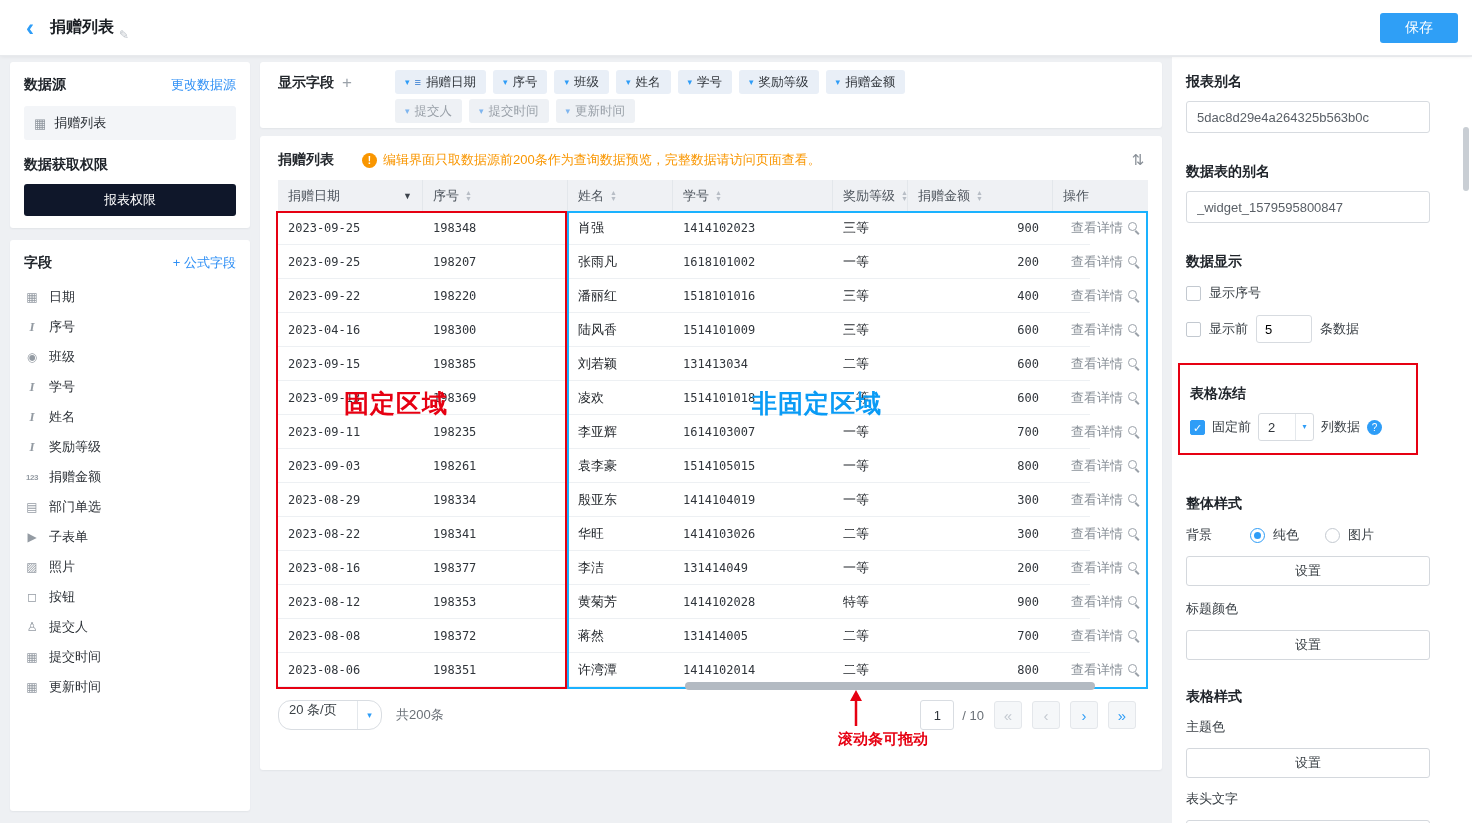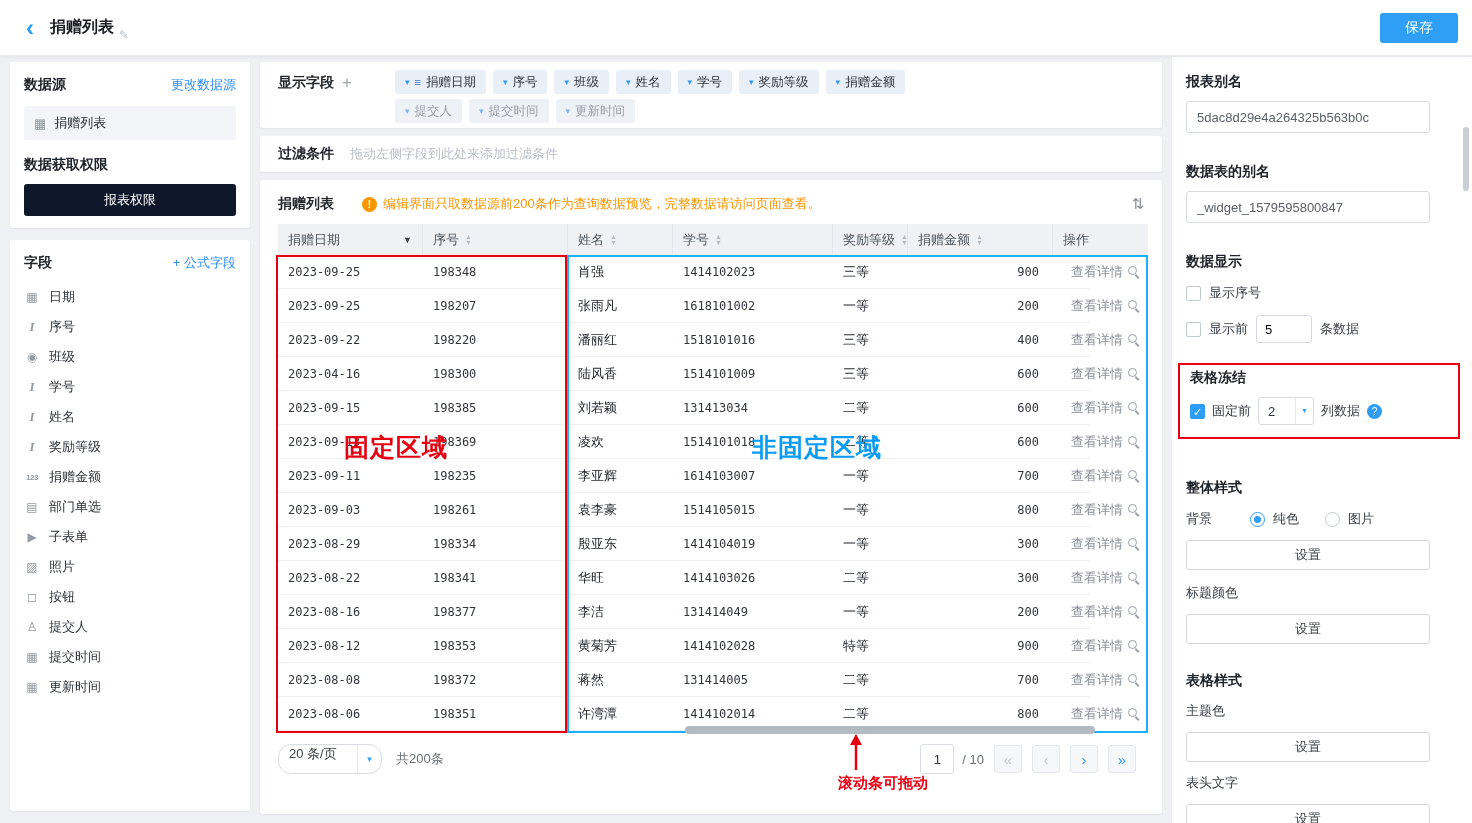--- a/index.html
+++ b/index.html
@@ -110,21 +110,21 @@
 .mt26{margin-top:40px}.mt28{margin-top:28px}.mt30{margin-top:30px}
 .mt8{margin-top:8px}.mt12{margin-top:12px}.mt14{margin-top:14px}
 .rp-row{display:flex;align-items:center;gap:8px;margin-top:13px}
 .cb{width:15px;height:15px;border:1px solid #c3c9d0;border-radius:2px;background:#fff;cursor:pointer;flex:none;position:relative}
 .cb-on{background:#2e9df7;border-color:#2e9df7}
 .cb-on i{position:absolute;left:0;top:0;width:100%;height:100%;color:#fff;font-style:normal;font-size:11px;line-height:14px;text-align:center}
 .rp-label{font-size:13px;color:#3a4046}
 .rp-label.block{display:block}
 .w-bg{width:56px}
 .rp-mini{width:56px;height:28px;border:1px solid #d7dbe0;border-radius:3px;padding:0 8px;font-size:13px;outline:none}
-.freeze-box{border:2px solid #e60012;margin:20px 0 0 -8px;width:282px;padding:4px 10px 12px;background:#fff}
+.freeze-box{border:2px solid #e60012;margin:20px 0 0 -8px;width:240px;padding:20px 10px 12px;background:#fff}
 .freeze-box .rp-row{margin-top:10px;gap:7px}
 .mini-select{display:inline-flex;align-items:center;width:56px;height:28px;border:1px solid #d7dbe0;border-radius:3px;background:#fff;cursor:pointer}
 .ms-val{flex:1;padding-left:9px;font-size:13px;color:#30353b}
 .ms-caret{width:18px;text-align:center;color:#2e9df7;font-size:8px;border-left:1px solid #e4e8ec;line-height:26px}
 .qmark{width:15px;height:15px;border-radius:50%;background:#2e9df7;color:#fff;font-size:10px;text-align:center;line-height:15px;cursor:pointer;flex:none}
 .radio{width:15px;height:15px;border:1px solid #c3c9d0;border-radius:50%;background:#fff;cursor:pointer;position:relative;flex:none}
 .radio-on{border-color:#2e9df7}
 .radio-on::after{content:"";position:absolute;left:3px;top:3px;width:7px;height:7px;border-radius:50%;background:#2e9df7}
 .ml18{margin-left:18px}
 .set-btn{width:100%;height:30px;border:1px solid #d4d8dd;background:#fff;border-radius:3px;font-size:13px;color:#3c4247;margin-top:12px;cursor:pointer}
@@ -269,24 +269,20 @@
             <span class="chip-label">提交时间</span>
           </span>
           <span class="chip chip-muted">
             <span class="chip-caret">▾</span>
             <span class="chip-label">更新时间</span>
           </span>
         </div>
     </div>
   </div>
 
-  <div class="card card-filter">
-    <span class="filter-label">过滤条件</span>
-    <span class="filter-ph">拖动左侧字段到此处来添加过滤条件</span>
-  </div>
 
   <div class="card card-table">
     <div class="tbl-title">
       <span class="tbl-name">捐赠列表</span>
       <span class="notice-ic">!</span>
       <span class="notice-text">编辑界面只取数据源前200条作为查询数据预览，完整数据请访问页面查看。</span>
       <span class="swap">⇅</span>
     </div>
 
     <div class="thead">

